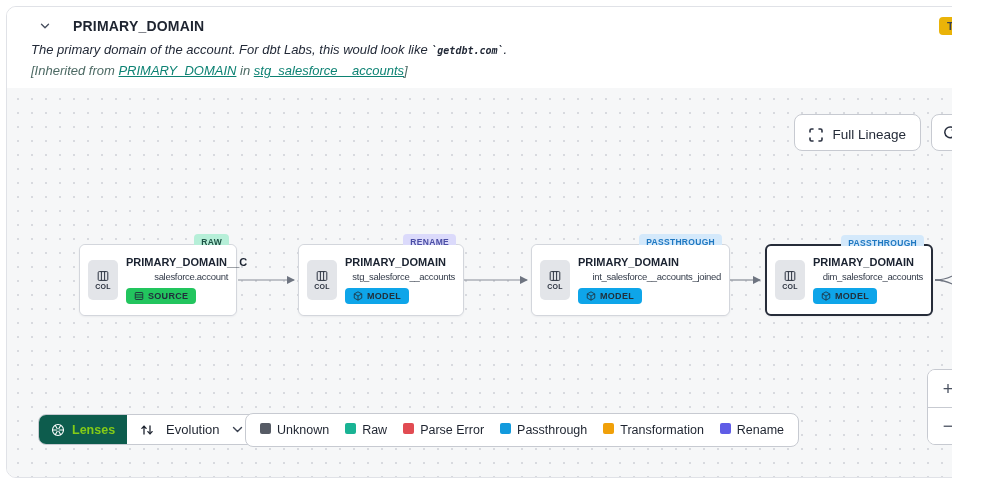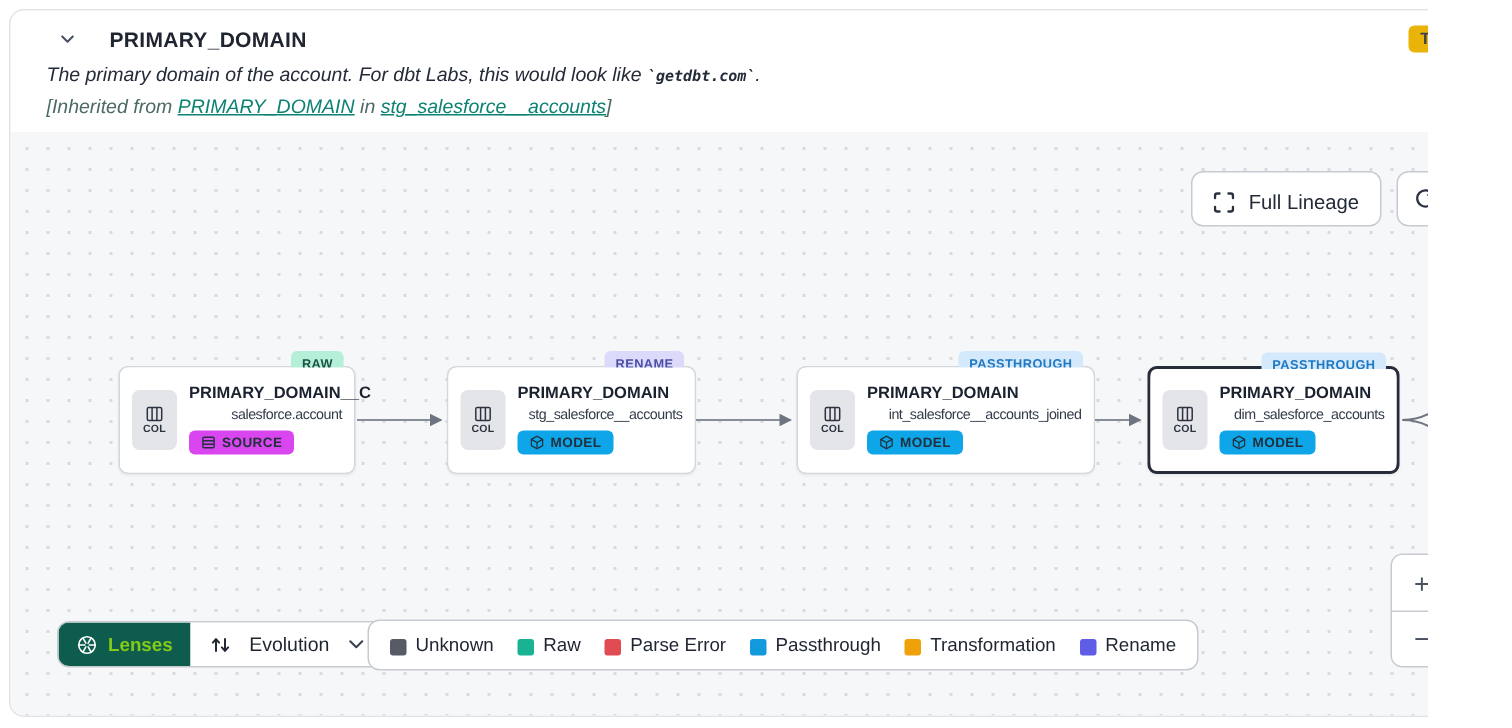--- a/index.html
+++ b/index.html
@@ -45,34 +45,34 @@
                 height:100%; padding:7px 8px; background:#fff; border-radius:6px; }
   .col-box { flex:0 0 auto; width:30px; height:40px; background:#e3e5e9; border-radius:5px;
              display:flex; flex-direction:column; align-items:center; justify-content:center;
              gap:1px; color:#2c3340; }
   .col-box .col-txt { font-size:7px; font-weight:700; letter-spacing:.2px; }
   .node-main { flex:1 1 auto; min-width:0; padding-left:2px; }
   .node-title { font-size:11px; font-weight:700; color:#1a2230; white-space:nowrap; margin-bottom:3px; }
   .node-sub { font-size:9.5px; letter-spacing:-0.3px; color:#333b49; white-space:nowrap; margin-bottom:5px;text-align:right; }
   .res-badge { display:inline-flex; align-items:center; gap:4px; padding:3px 8px; border-radius:4px;
                font-size:9px; font-weight:700; letter-spacing:.3px; color:#20303c; }
-  .res-source { background:#d946ef; }
+  .res-source { background:#22c55e; }
   .res-model { background:#0ea5e9; }
 
   
   .lenses-bar { position:absolute; left:31px; top:326px; display:inline-flex; border:1px solid #c7cad1;
                 border-radius:8px; overflow:hidden; background:#fff; }
   .lenses-btn { display:flex; align-items:center; gap:7px; padding:7px 12px; border:none; cursor:pointer;
                 color:#84cc16; font-size:12.5px; font-weight:700; font-family:inherit; }
   .lens-select { display:flex; align-items:center; gap:12px; padding:7px 13px; border:none; cursor:pointer;
                  background:#fff; font-size:13px; color:#1e2430; font-family:inherit; }
 
   .legend { position:absolute; left:238px; top:325px; background:#fff; border:1px solid #c7cad1;
             border-radius:8px; padding:9px 14px; display:flex; align-items:center; gap:16px; }
-  .legend-item { display:flex; align-items:flex-end; gap:6px; }
+  .legend-item { display:flex; align-items:flex-start; gap:6px; }
   .legend-swatch { width:11px; height:11px; border-radius:2px; }
   .legend-label { font-size:12.5px; color:#1e2430; }
 
   .zoomctl { position:absolute; right:30px; top:281px; width:42px; background:#fff;
              border:1px solid #c7cad1; border-radius:8px; overflow:hidden; }
   .zoomctl button { display:block; width:100%; height:37px; background:#fff; border:none; cursor:pointer;
                     font-size:18px; color:#4a5160; font-family:inherit; line-height:1; }
   .zoomctl button + button { border-top:1px solid #c7cad1; }
 </style>
 </head>

